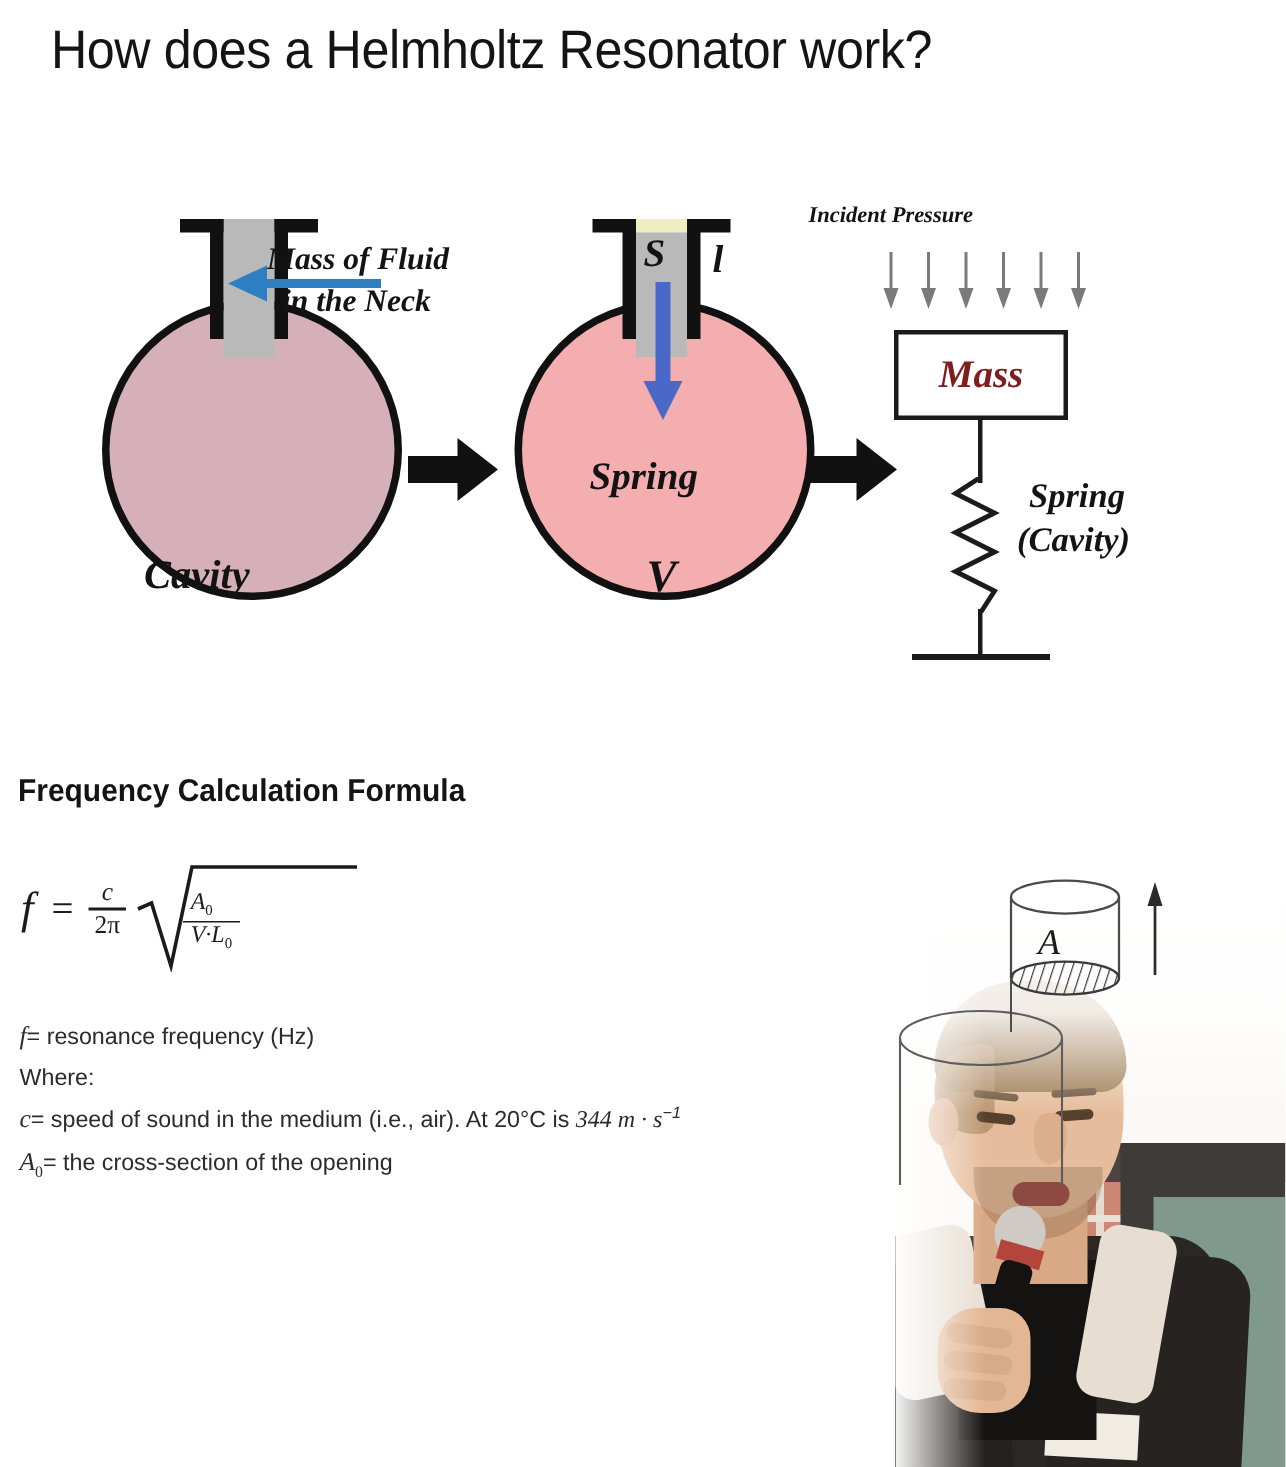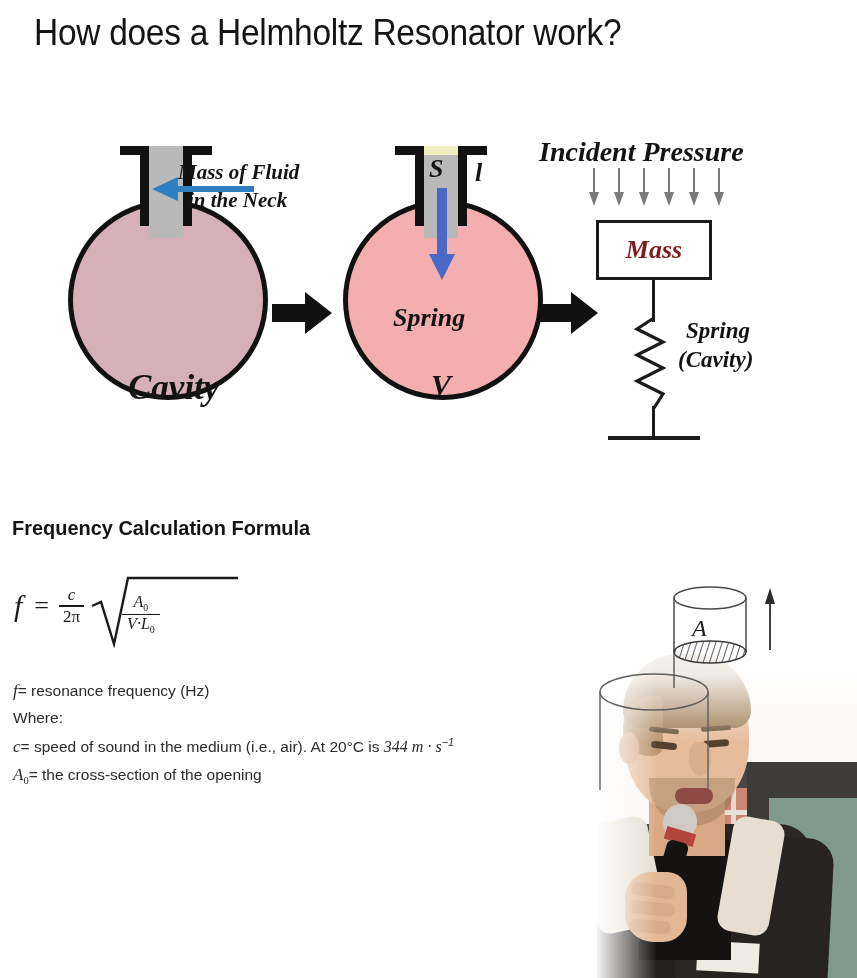--- a/index.html
+++ b/index.html
@@ -184,21 +184,20 @@
   .radical svg {
     position: absolute;
     left: 0;
     top: 0;
   }
   .radicand {
     margin-left: 32px;
     margin-top: 17px;
     display: inline-flex;
     flex-direction: column;
-    align-items: center;
     font-size: 16px;
     line-height: 1.12;
   }
   .radicand .num, .radicand .den {
     font-style: italic;
     padding: 0 5px;
   }
   .radicand .bar {
     width: 100%;
     height: 1.5px;
@@ -545,21 +544,21 @@
       <div class="neck-wall" style="left:123px; top:18px; width:9px; height:80px;"></div>
       <div class="neck-lip" style="left:60px; top:18px; width:29px; height:9px;"></div>
       <div class="neck-lip" style="left:123px; top:18px; width:29px; height:9px;"></div>
 
       <svg style="position:absolute; left:86px; top:44px;" width="110" height="34" viewBox="0 0 110 34">
         <path d="M108 14 L32 14 L32 5 L6 17 L32 29 L32 20 L108 20 Z" fill="#2e7fc1"></path>
       </svg>
 
       <div class="lbl" style="left:118px; top:32px; font-size:21px;">Mass of Fluid</div>
       <div class="lbl" style="left:128px; top:60px; font-size:21px;text-align:right;">in the Neck</div>
-      <div class="lbl" style="left:68px; top:240px; font-size:35px;">Cavity</div>
+      <div class="lbl" style="left:36px; top:240px; font-size:27px;">Cavity</div>
     </div>
 
     <svg class="block-arrow" style="left:272px; top:162px;" viewBox="0 0 60 46">
       <path d="M0 14 L33 14 L33 2 L60 23 L33 44 L33 32 L0 32 Z" fill="#111111"></path>
     </svg>
 
     <div class="flask" style="left:335px; top:0px; width:220px; height:310px;">
       <div class="bulb" style="left:8px; top:72px; width:200px; height:200px; background:#f4aeb0;"></div>
       <div class="neck-fill" style="left:89px; top:18px; width:34px; height:92px;"></div>
       <div class="neck-cap" style="left:89px; top:18px; width:34px; height:9px;"></div>
@@ -577,21 +576,21 @@
       <div class="lbl" style="left:58px; top:175px; font-size:26px;">Spring</div>
       <div class="lbl" style="left:96px; top:240px; font-size:30px;">V</div>
     </div>
 
     <svg class="block-arrow" style="left:538px; top:162px;" viewBox="0 0 60 46">
       <path d="M0 14 L33 14 L33 2 L60 23 L33 44 L33 32 L0 32 Z" fill="#111111"></path>
     </svg>
 
     <div style="position:absolute; left:590px; top:0px; width:260px; height:310px;">
 
-      <div class="lbl" style="left:-51px; top:8px; font-size:28px;">Incident Pressure</div>
+      <div class="lbl" style="left:-51px; top:8px; font-size:15px;">Incident Pressure</div>
 
       <div class="press-arrows" style="left:-2px; top:40px;">
         <svg width="12" height="40" viewBox="0 0 12 40">
             <path d="M5 0 L7 0 L7 24 L11 24 L6 38 L1 24 L5 24 Z" fill="#7a7a7a"></path>
           </svg>
         <svg width="12" height="40" viewBox="0 0 12 40">
             <path d="M5 0 L7 0 L7 24 L11 24 L6 38 L1 24 L5 24 Z" fill="#7a7a7a"></path>
           </svg>
         <svg width="12" height="40" viewBox="0 0 12 40">
             <path d="M5 0 L7 0 L7 24 L11 24 L6 38 L1 24 L5 24 Z" fill="#7a7a7a"></path>

